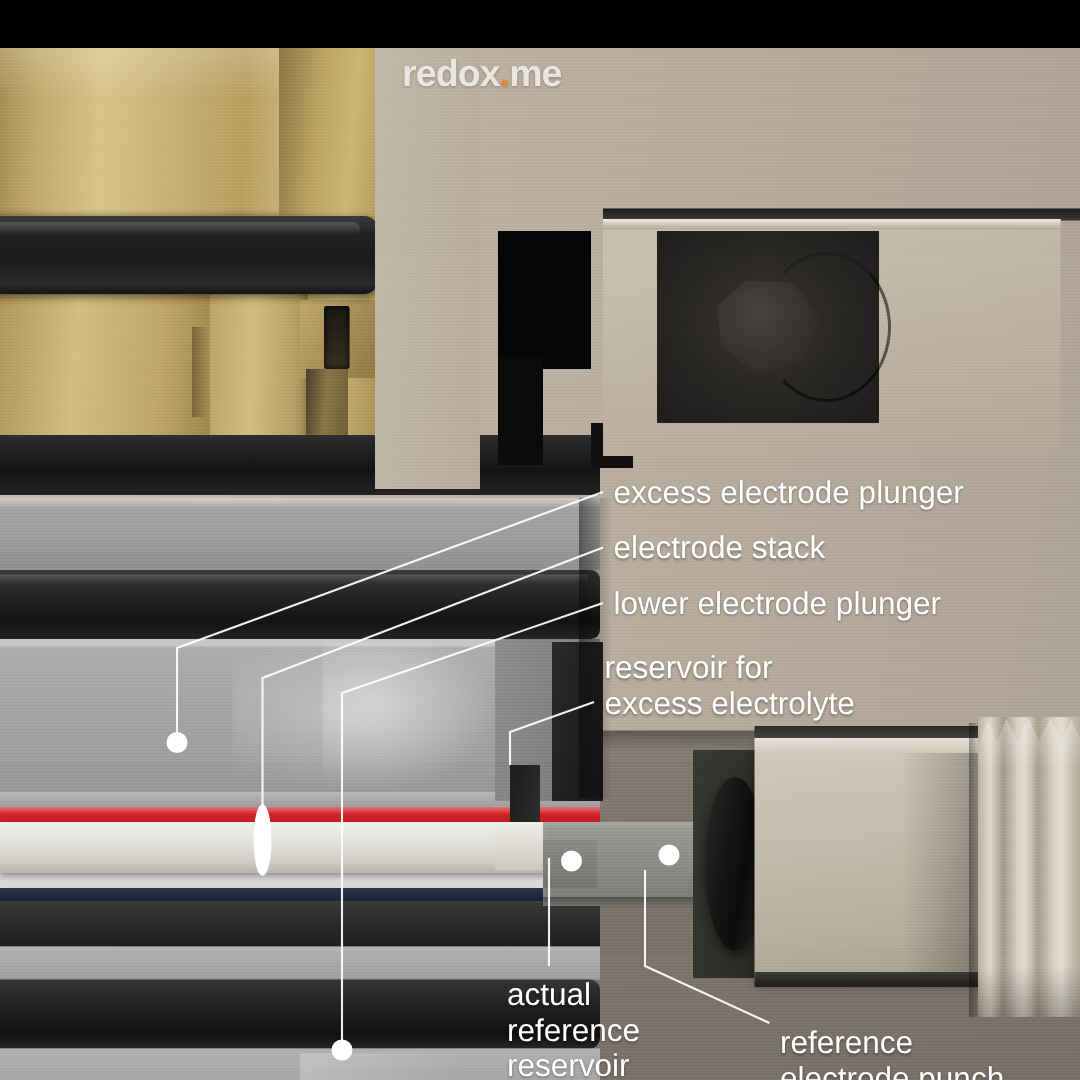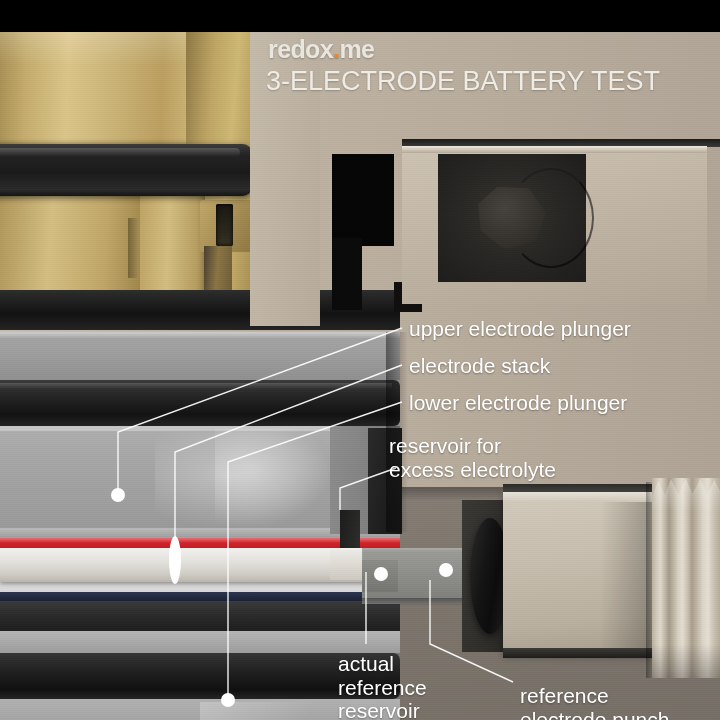--- a/index.html
+++ b/index.html
@@ -184,21 +184,21 @@
   #logo{left:268px;top:3px;font-size:25px;font-weight:bold;letter-spacing:-.6px;
     color:#e9e6e0;text-shadow:0 1px 2px rgba(0,0,0,.25);}
   #logo .dot{color:#f58220;}
   #title{left:266px;top:34px;width:450px;font-size:27px;line-height:1.17;
     color:#efece6;text-shadow:0 1px 2px rgba(0,0,0,.22);}
   .lbl{color:#ffffff;font-size:21px;line-height:1.12;
     text-shadow:0 1px 2px rgba(0,0,0,.35);white-space:pre-line;}
   #lbl-upper{left:409px;top:285px;}
   #lbl-stack{left:409px;top:322px;}
   #lbl-lower{left:409px;top:359px;}
-  #lbl-reservoir{left:389px;top:402px;}
+  #lbl-reservoir{left:403px;top:402px;}
   #lbl-actual{left:338px;top:620px;}
   #lbl-punch{left:520px;top:652px;}
 </style>
 </head>
 <body>
 
 <div id="stage">
 
   <div class="abs" id="bg-upper"></div>
   <div class="abs" id="bg-lower"></div>
@@ -295,24 +295,23 @@
       <ellipse cx="175" cy="528" rx="6" ry="24"></ellipse>
       <circle cx="228" cy="668" r="7"></circle>
       <circle cx="381" cy="542" r="7"></circle>
       <circle cx="446" cy="538" r="7"></circle>
     </g>
   </svg>
 
   <div class="abs" id="logo"><span>redox</span><span class="dot">.</span><span>me</span></div>
 
   <div class="abs" id="title">
-    <div>3-ELECTRODE BATTERY TEST</div>
   </div>
 
-  <div class="abs lbl" id="lbl-upper">upper electrode plunger</div>
+  <div class="abs lbl" id="lbl-upper">excess electrode plunger</div>
   <div class="abs lbl" id="lbl-stack">electrode stack</div>
   <div class="abs lbl" id="lbl-lower">lower electrode plunger</div>
   <div class="abs lbl" id="lbl-reservoir">reservoir for
 excess electrolyte</div>
   <div class="abs lbl" id="lbl-actual">actual
 reference
 reservoir</div>
   <div class="abs lbl" id="lbl-punch">reference
 electrode punch</div>
 

